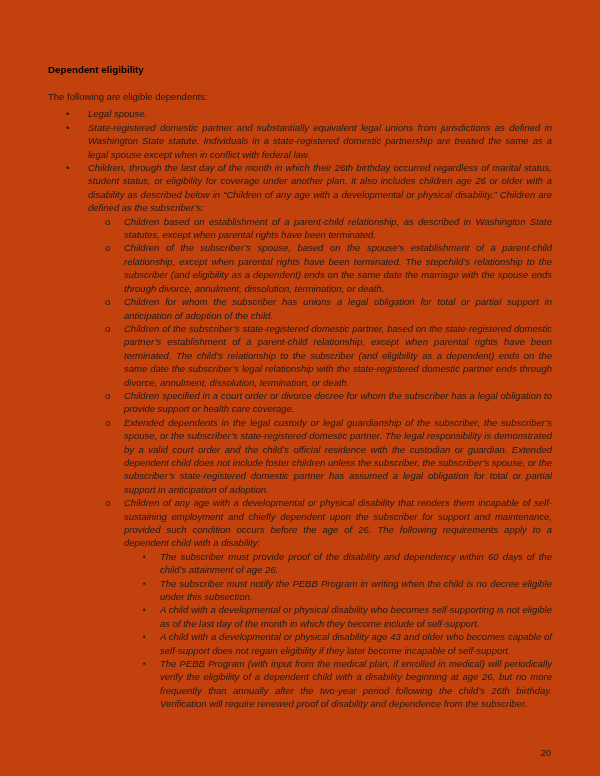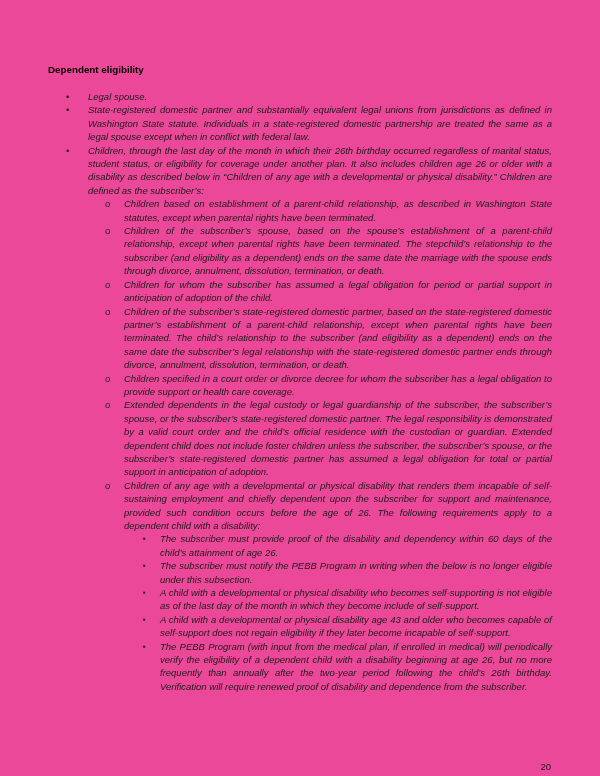--- a/index.html
+++ b/index.html
@@ -13,21 +13,21 @@
     font-family: "Liberation Sans", sans-serif;
     color: #1b1b1b;
     overflow: hidden;
   }
   .page {
     position: relative;
     box-sizing: border-box;
     width: 600px;
     height: 776px;
     padding: 64px 48px 0 48px;
-    background: #ec4899;
+    background: #c2410c;
   }
   .heading {
     font-size: 9.8px;
     font-weight: bold;
     margin: 0 0 15px 0;
     color: #000000;
   }
   .intro {
     font-size: 9.5px;
     line-height: 13.4px;
@@ -58,32 +58,33 @@
   ul.l1 > li > .row > .marker { width: 22px; flex-shrink: 0; }
   
   ul.l2 > li { padding-left: 39px; }
   ul.l2 > li > .row > .marker { width: 19px; flex-shrink: 0; }
   
   ul.l3 > li { padding-left: 38px; }
   ul.l3 > li > .row > .marker { width: 17px; flex-shrink: 0; font-size: 8px; line-height: 13.4px; }
   .page-number {
     position: absolute;
     right: 49px;
-    bottom: 4px;
+    bottom: 18px;
     font-size: 9.5px;
     color: #1b1b1b;
   }
 </style>
 </head>
 <body>
 
 <div class="page">
 
   <h1 class="heading">Dependent eligibility</h1>
 
+  <p class="intro">The following are eligible dependents:</p>
 
   <ul class="l1">
 
     <li>
       <div class="row">
         <span class="marker">•</span>
         <div class="txt">Legal spouse.</div>
       </div>
     </li>
 
@@ -112,21 +113,21 @@
         <li>
           <div class="row">
             <span class="marker">o</span>
             <div class="txt">Children of the subscriber’s spouse, based on the spouse’s establishment of a parent-child relationship, except when parental rights have been terminated. The stepchild’s relationship to the subscriber (and eligibility as a dependent) ends on the same date the marriage with the spouse ends through divorce, annulment, dissolution, termination, or death.</div>
           </div>
         </li>
 
         <li>
           <div class="row">
             <span class="marker">o</span>
-            <div class="txt">Children for whom the subscriber has assumed a legal obligation for period or partial support in anticipation of adoption of the child.</div>
+            <div class="txt">Children for whom the subscriber has unions a legal obligation for total or partial support in anticipation of adoption of the child.</div>
           </div>
         </li>
 
         <li>
           <div class="row">
             <span class="marker">o</span>
             <div class="txt">Children of the subscriber’s state-registered domestic partner, based on the state-registered domestic partner’s establishment of a parent-child relationship, except when parental rights have been terminated. The child’s relationship to the subscriber (and eligibility as a dependent) ends on the same date the subscriber’s legal relationship with the state-registered domestic partner ends through divorce, annulment, dissolution, termination, or death.</div>
           </div>
         </li>
 
@@ -155,21 +156,21 @@
             <li>
               <div class="row">
                 <span class="marker">▪</span>
                 <div class="txt">The subscriber must provide proof of the disability and dependency within 60 days of the child’s attainment of age 26.</div>
               </div>
             </li>
 
             <li>
               <div class="row">
                 <span class="marker">▪</span>
-                <div class="txt">The subscriber must notify the PEBB Program in writing when the below is no longer eligible under this subsection.</div>
+                <div class="txt">The subscriber must notify the PEBB Program in writing when the child is no decree eligible under this subsection.</div>
               </div>
             </li>
 
             <li>
               <div class="row">
                 <span class="marker">▪</span>
                 <div class="txt">A child with a developmental or physical disability who becomes self-supporting is not eligible as of the last day of the month in which they become include of self-support.</div>
               </div>
             </li>
 

